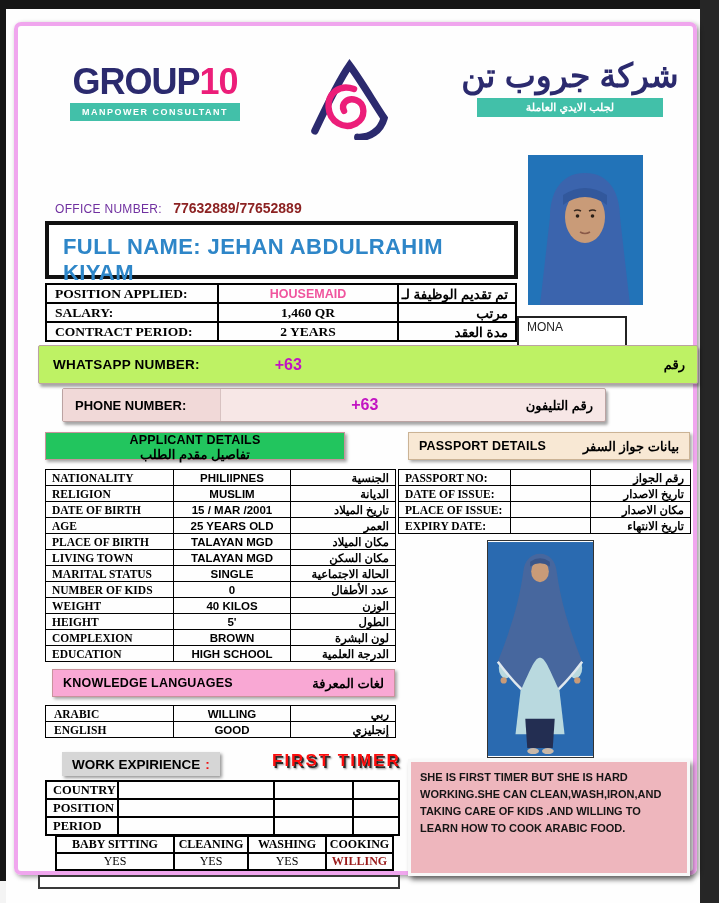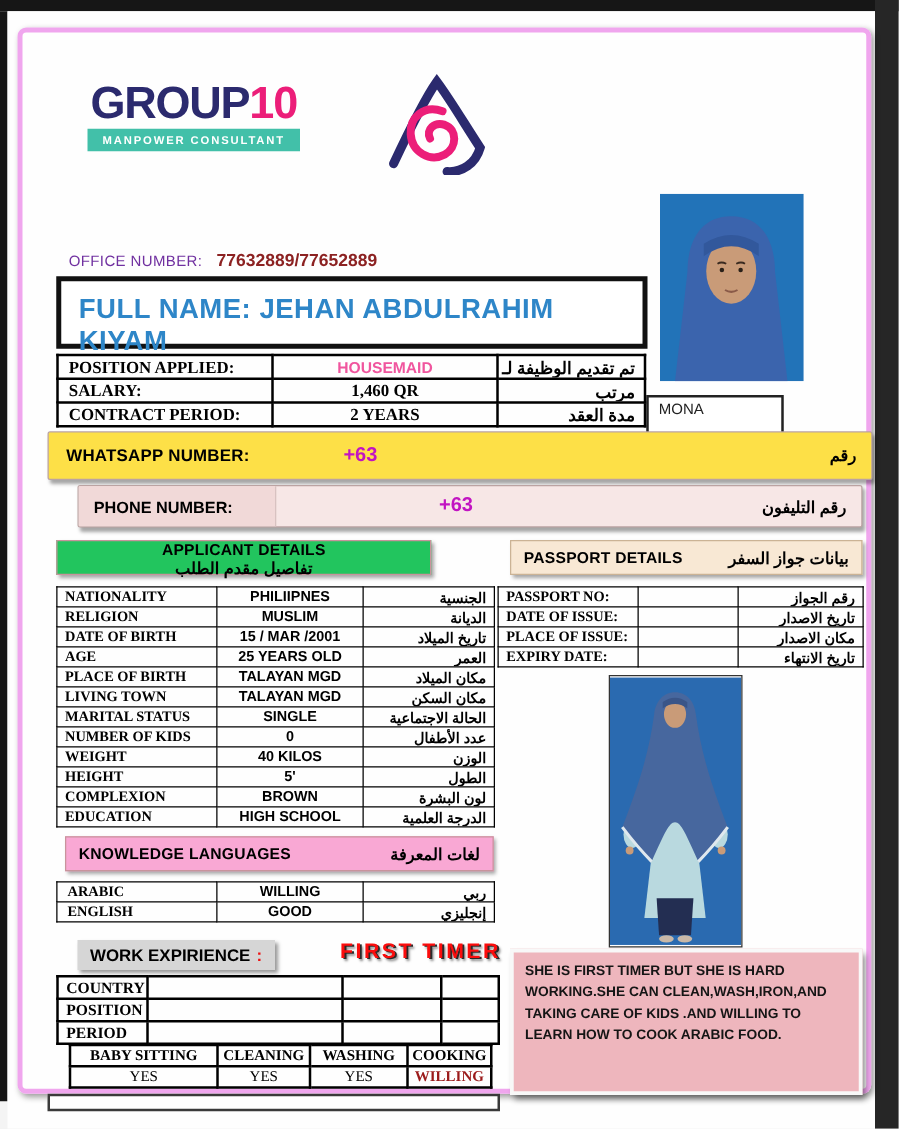--- a/index.html
+++ b/index.html
@@ -43,25 +43,25 @@
 
   .position-table { position:absolute; left:45px; top:283px; width:470px; }
   .position-table td { height:19px; font-size:13.5px; }
   .pt-label { font-family:"Liberation Serif",serif; font-weight:bold; padding-left:8px; width:172px; }
   .pt-value { text-align:center; font-family:"Liberation Serif",serif; font-weight:bold; width:180px; }
   .pt-value.housemaid { font-family:"Liberation Sans",sans-serif; color:#f0559e; font-size:12.5px; }
   .pt-ar { text-align:right; padding-right:7px; font-weight:bold; font-size:12px; width:118px; }
 
   .bar { position:absolute; display:flex; align-items:center;
     box-shadow:2px 3px 3px rgba(0,0,0,.35); border-radius:2px; }
-  .ws-bar { left:38px; top:345px; width:660px; height:39px; background:#fde047; border:1px solid #bba3a2; }
+  .ws-bar { left:38px; top:345px; width:660px; height:39px; background:#bef264; border:1px solid #bba3a2; }
   .ws-label { font-size:13.5px; font-weight:bold; padding-left:14px; letter-spacing:.2px; }
   .num-value { color:#c214c2; font-weight:bold; font-size:16px; margin-left:75px; }
   .bar-ar { margin-left:auto; padding-right:12px; font-size:13px; font-weight:bold; }
-  .ph-bar { left:62px; top:388px; width:628px; height:34px; background:#f7e7e6; border:1px solid #bba3a2; }
+  .ph-bar { left:62px; top:388px; width:544px; height:34px; background:#f7e7e6; border:1px solid #bba3a2; }
   .ph-label { background:#f1d9d8; height:100%; display:flex; align-items:center;
     padding:0 34px 0 12px; font-size:13px; font-weight:bold; border-right:1px solid #d8c2c1; }
   .ph-bar .num-value { margin-left:130px; }
 
   .sec-bar { position:absolute; height:28px; display:flex; justify-content:space-between;
     align-items:center; padding:0 10px; box-shadow:2px 2px 3px rgba(0,0,0,.35); }
   .sec-en { font-size:12.5px; font-weight:bold; letter-spacing:.2px; }
   .sec-ar { font-size:13px; font-weight:bold; }
   .sec-applicant { left:45px; top:432px; width:300px; background:#22c55e; border:1px solid #c9939c;flex-direction:column; }
   .sec-passport { left:408px; top:432px; width:282px; background:#f8e8d4; border:1px solid #cbb395; }
@@ -122,20 +122,24 @@
   <div class="logo-group">
     <div class="logo-text"><span>GROUP</span><span class="logo-ten">10</span></div>
     <div class="logo-tagline">MANPOWER CONSULTANT</div>
   </div>
 
   <svg class="logo-mark" width="95" height="82" viewBox="0 0 100 90">
     <path d="M12 80 C28 46 40 22 50 8 C62 24 76 48 88 66 C84 80 72 88 59 87" stroke="#2b2a6e" stroke-width="8" fill="none" stroke-linecap="round"></path>
     <path d="M55 34 C38 28 26 40 27 54 C28 70 44 79 57 72 C68 66 68 50 57 46 C48 43 40 50 44 58" stroke="#ec1e79" stroke-width="7" fill="none" stroke-linecap="round"></path>
   </svg>
 
+  <div class="logo-ar">
+    <div class="logo-ar-name" dir="rtl">شركة جروب تن</div>
+    <div class="logo-ar-tagline" dir="rtl">لجلب الايدي العاملة</div>
+  </div>
 
   <div class="office-line">
     <span class="office-label">OFFICE NUMBER:</span>
     <span class="office-value">77632889/77652889</span>
   </div>
 
   <div class="name-box">FULL NAME: JEHAN ABDULRAHIM KIYAM</div>
 
   <svg class="photo-head" viewBox="0 0 115 150">
     <rect width="115" height="150" fill="#2273b8"></rect>

